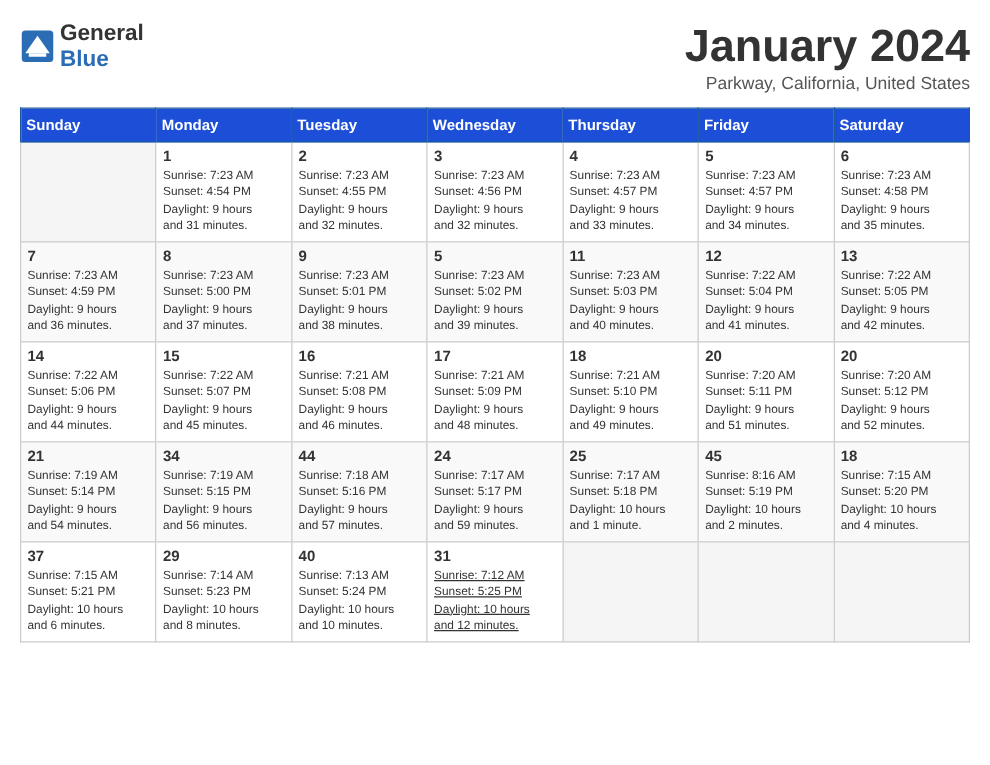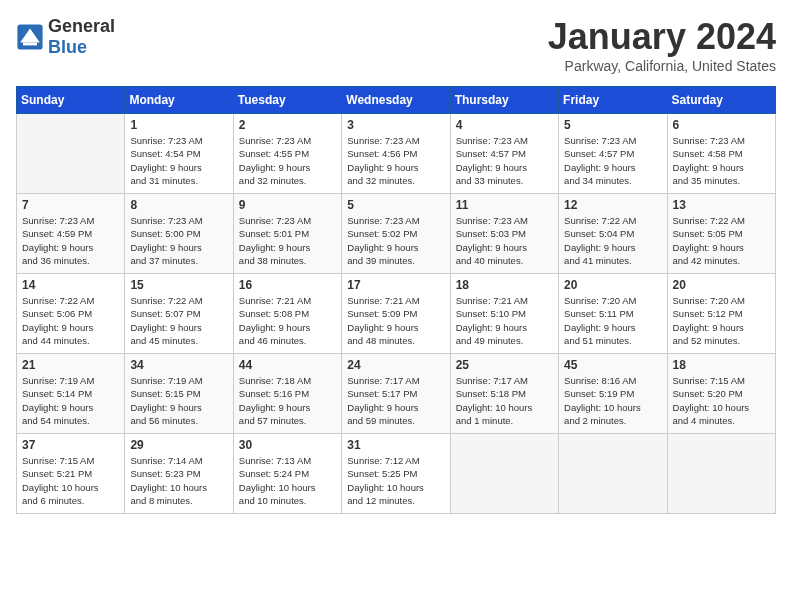--- a/index.html
+++ b/index.html
@@ -331,29 +331,29 @@
 and 6 minutes.</div>
         </td>
         <td>
           <span class="day-number">29</span>
           <div class="day-info" style="white-space: pre-line;">Sunrise: 7:14 AM
 Sunset: 5:23 PM
 Daylight: 10 hours
 and 8 minutes.</div>
         </td>
         <td>
-          <span class="day-number">30</span>
+          <span class="day-number">40</span>
           <div class="day-info" style="white-space: pre-line;">Sunrise: 7:13 AM
 Sunset: 5:24 PM
 Daylight: 10 hours
 and 10 minutes.</div>
         </td>
         <td>
           <span class="day-number">31</span>
-          <div class="day-info" style="white-space: pre-line;">Sunrise: 7:12 AM
+          <div class="day-info" style="white-space: pre-line; text-decoration: underline;">Sunrise: 7:12 AM
 Sunset: 5:25 PM
 Daylight: 10 hours
 and 12 minutes.</div>
         </td>
         <td class="empty-cell"></td>
         <td class="empty-cell"></td>
         <td class="empty-cell"></td>
       </tr>
     </tbody>
 </table>

